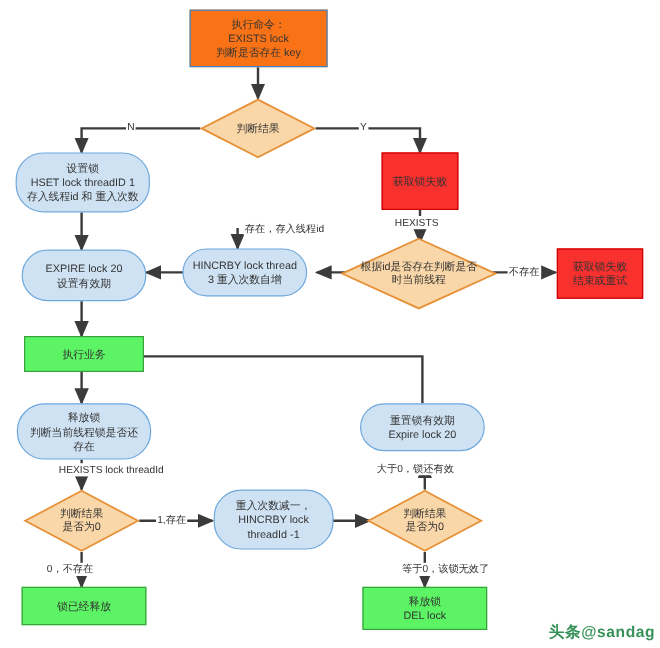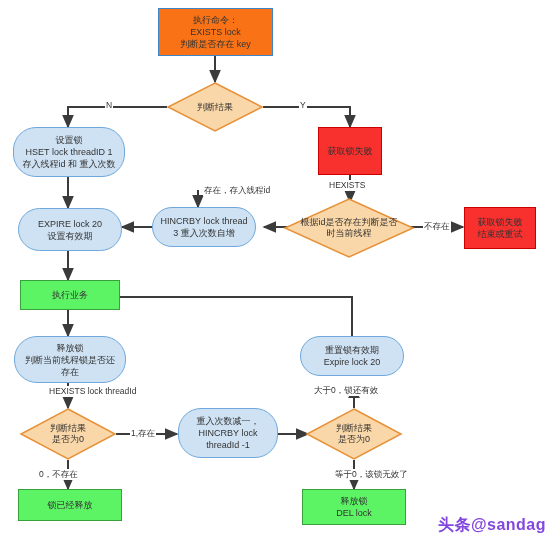--- a/index.html
+++ b/index.html
@@ -74,23 +74,23 @@
     font-size: 8.5px;
     line-height: 11px;
     padding: 0 1px;
     white-space: nowrap;
     z-index: 4;
   }
   .watermark {
     position: absolute;
     right: 4px;
     bottom: 4px;
-    font-size: 16px;
+    font-size: 13px;
     font-weight: bold;
-    color: #6d28d9;
+    color: #15803d;
     letter-spacing: 0.5px;
     z-index: 5;
     opacity: 0.85;
   }
 </style>
 </head>
 <body>
 
 <div id="canvas">
 

